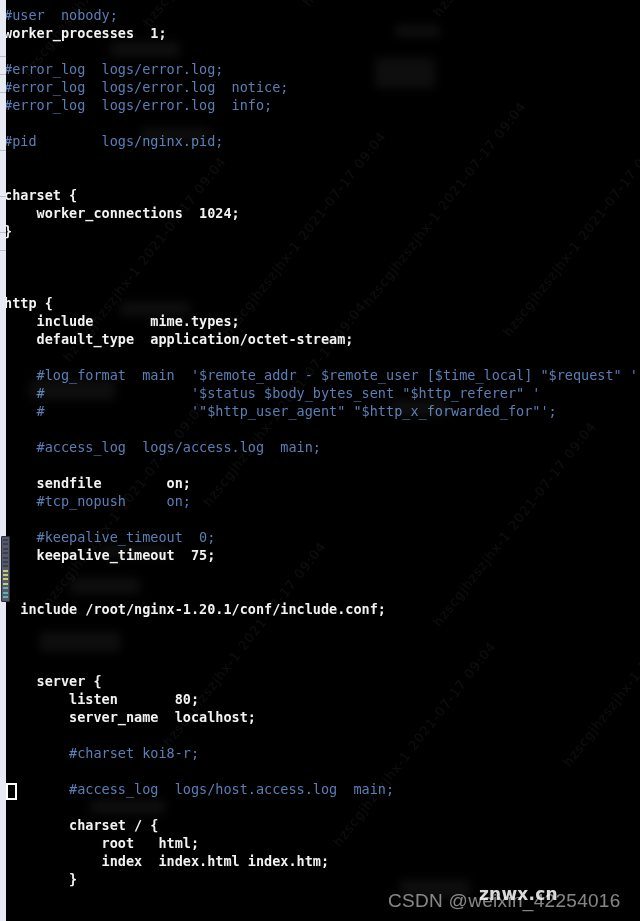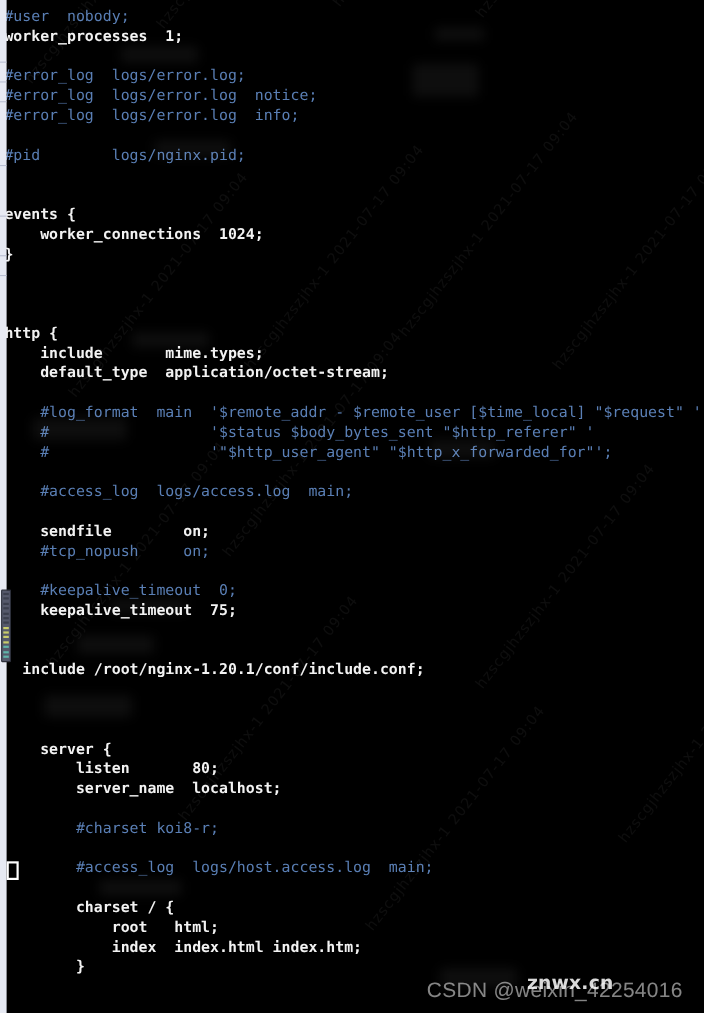--- a/index.html
+++ b/index.html
@@ -189,21 +189,21 @@
       <div class="line comment">#user  nobody;</div>
       <div class="line">worker_processes  1;</div>
       <div class="line blank"></div>
       <div class="line comment">#error_log  logs/error.log;</div>
       <div class="line comment">#error_log  logs/error.log  notice;</div>
       <div class="line comment">#error_log  logs/error.log  info;</div>
       <div class="line blank"></div>
       <div class="line comment">#pid        logs/nginx.pid;</div>
       <div class="line blank"></div>
       <div class="line blank"></div>
-      <div class="line">events {</div>
+      <div class="line">charset {</div>
       <div class="line">    worker_connections  1024;</div>
       <div class="line">}</div>
       <div class="line blank"></div>
       <div class="line blank"></div>
       <div class="line blank"></div>
       <div class="line">http {</div>
       <div class="line">    include       mime.types;</div>
       <div class="line">    default_type  application/octet-stream;</div>
       <div class="line blank"></div>
       <div class="line comment">    #log_format  main  '$remote_addr - $remote_user [$time_local] "$request" '</div>

